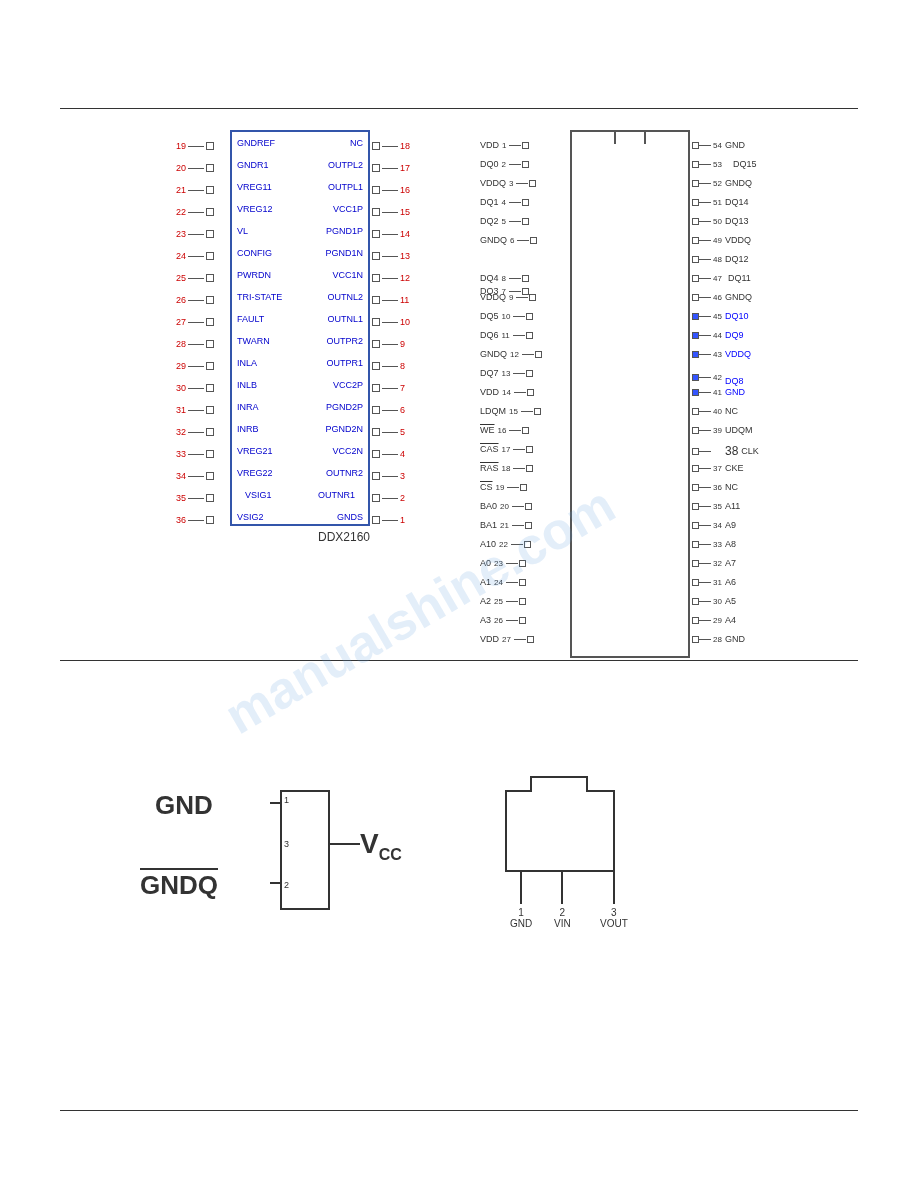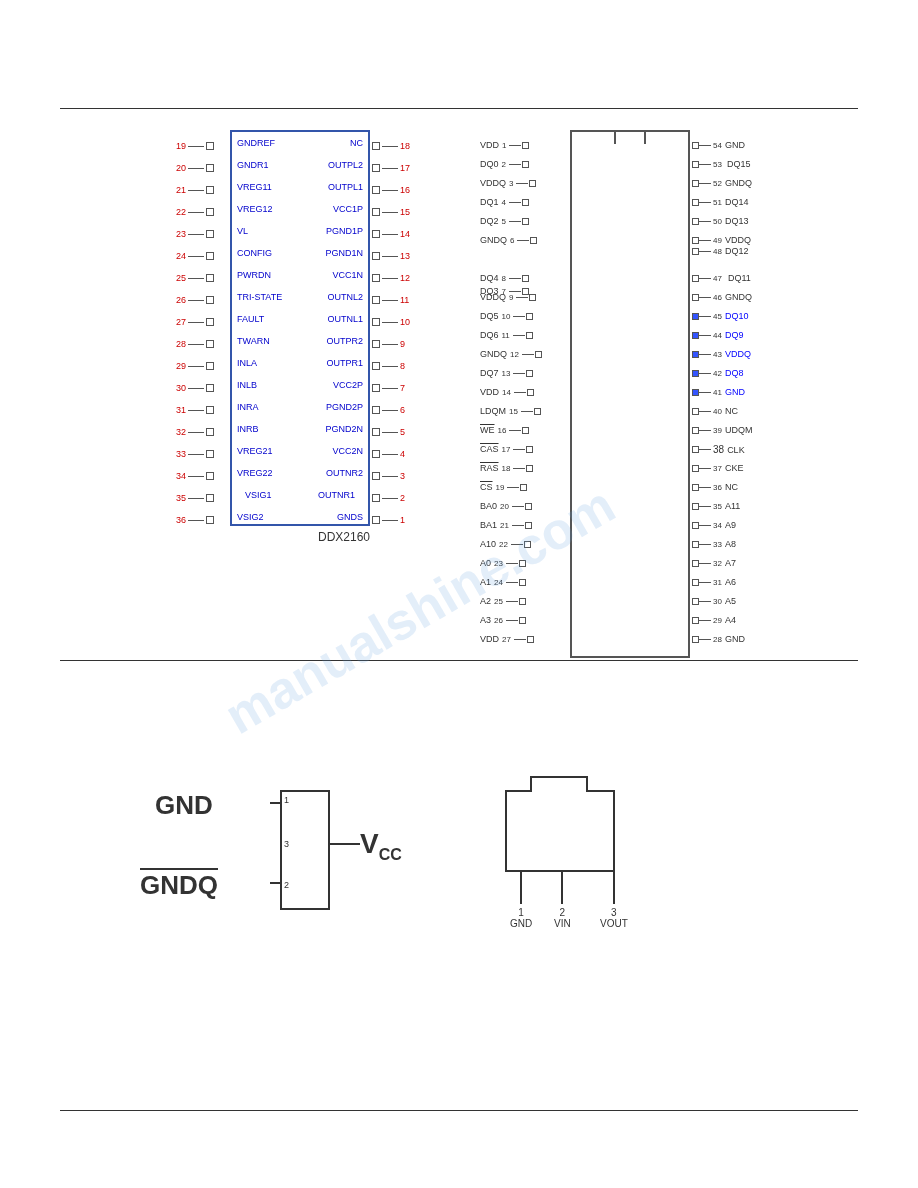--- a/index.html
+++ b/index.html
@@ -531,21 +531,21 @@
     <div style="width:7px; height:7px; border:1px solid #555; background:#fff;"></div>
     <div style="width:12px; height:1px; background:#555;"></div>
     <span style="color:#333; margin-left:2px; font-size:8px;">54</span>
     <span style="color:#333; margin-left:3px;">GND</span>
   </div>
 
   <div style="position:absolute; top:159px; left:692px; display:flex; align-items:center; font-size:9px;">
     <div style="width:7px; height:7px; border:1px solid #555; background:#fff;"></div>
     <div style="width:12px; height:1px; background:#555;"></div>
     <span style="color:#333; margin-left:2px; font-size:8px;">53</span>
-    <span style="color:#333; margin-left:5px;">DQ15</span>
+    <span style="color:#333; margin-left:11px;">DQ15</span>
   </div>
 
   <div style="position:absolute; top:178px; left:692px; display:flex; align-items:center; font-size:9px;">
     <div style="width:7px; height:7px; border:1px solid #555; background:#fff;"></div>
     <div style="width:12px; height:1px; background:#555;"></div>
     <span style="color:#333; margin-left:2px; font-size:8px;">52</span>
     <span style="color:#333; margin-left:3px;">GNDQ</span>
   </div>
 
   <div style="position:absolute; top:197px; left:692px; display:flex; align-items:center; font-size:9px;">
@@ -562,21 +562,21 @@
     <span style="color:#333; margin-left:3px;">DQ13</span>
   </div>
 
   <div style="position:absolute; top:235px; left:692px; display:flex; align-items:center; font-size:9px;">
     <div style="width:7px; height:7px; border:1px solid #555; background:#fff;"></div>
     <div style="width:12px; height:1px; background:#555;"></div>
     <span style="color:#333; margin-left:2px; font-size:8px;">49</span>
     <span style="color:#333; margin-left:3px;">VDDQ</span>
   </div>
 
-  <div style="position:absolute; top:246px; left:692px; display:flex; align-items:center; font-size:9px;">
+  <div style="position:absolute; top:254px; left:692px; display:flex; align-items:center; font-size:9px;">
     <div style="width:7px; height:7px; border:1px solid #555; background:#fff;"></div>
     <div style="width:12px; height:1px; background:#555;"></div>
     <span style="color:#333; margin-left:2px; font-size:8px;">48</span>
     <span style="color:#333; margin-left:3px;">DQ12</span>
   </div>
 
   <div style="position:absolute; top:273px; left:692px; display:flex; align-items:center; font-size:9px;">
     <div style="width:7px; height:7px; border:1px solid #555; background:#fff;"></div>
     <div style="width:12px; height:1px; background:#555;"></div>
     <span style="color:#333; margin-left:2px; font-size:8px;">47</span>
@@ -608,21 +608,21 @@
     <div style="width:7px; height:7px; border:1px solid #555; background:#3355ff;"></div>
     <div style="width:12px; height:1px; background:#555;"></div>
     <span style="color:#333; margin-left:2px; font-size:8px;">43</span>
     <span style="color:#0000ff; margin-left:3px;">VDDQ</span>
   </div>
 
   <div style="position:absolute; top:368px; left:692px; display:flex; align-items:center; font-size:9px;">
     <div style="width:7px; height:7px; border:1px solid #555; background:#3355ff;"></div>
     <div style="width:12px; height:1px; background:#555;"></div>
     <span style="color:#333; margin-left:2px; font-size:8px;">42</span>
-    <span style="color:#0000ff; margin-left:3px;">DQ8</span>
+    <span style="color:#0000ff; margin-left:3px;margin-top:8px;">DQ8</span>
   </div>
 
   <div style="position:absolute; top:387px; left:692px; display:flex; align-items:center; font-size:9px;">
     <div style="width:7px; height:7px; border:1px solid #555; background:#3355ff;"></div>
     <div style="width:12px; height:1px; background:#555;"></div>
     <span style="color:#333; margin-left:2px; font-size:8px;">41</span>
     <span style="color:#0000ff; margin-left:3px;">GND</span>
   </div>
 
   <div style="position:absolute; top:406px; left:692px; display:flex; align-items:center; font-size:9px;">
@@ -635,21 +635,21 @@
   <div style="position:absolute; top:425px; left:692px; display:flex; align-items:center; font-size:9px;">
     <div style="width:7px; height:7px; border:1px solid #555; background:#fff;"></div>
     <div style="width:12px; height:1px; background:#555;"></div>
     <span style="color:#333; margin-left:2px; font-size:8px;">39</span>
     <span style="color:#333; margin-left:3px;">UDQM</span>
   </div>
 
   <div style="position:absolute; top:444px; left:692px; display:flex; align-items:center; font-size:9px;">
     <div style="width:7px; height:7px; border:1px solid #555; background:#fff;"></div>
     <div style="width:12px; height:1px; background:#555;"></div>
-    <span style="color:#333; margin-left:2px; font-size:10px;">38</span>
+    <span style="color:#333; margin-left:14px; font-size:12px;">38</span>
     <span style="color:#333; margin-left:3px;">CLK</span>
   </div>
 
   <div style="position:absolute; top:463px; left:692px; display:flex; align-items:center; font-size:9px;">
     <div style="width:7px; height:7px; border:1px solid #555; background:#fff;"></div>
     <div style="width:12px; height:1px; background:#555;"></div>
     <span style="color:#333; margin-left:2px; font-size:8px;">37</span>
     <span style="color:#333; margin-left:3px;">CKE</span>
   </div>
 

